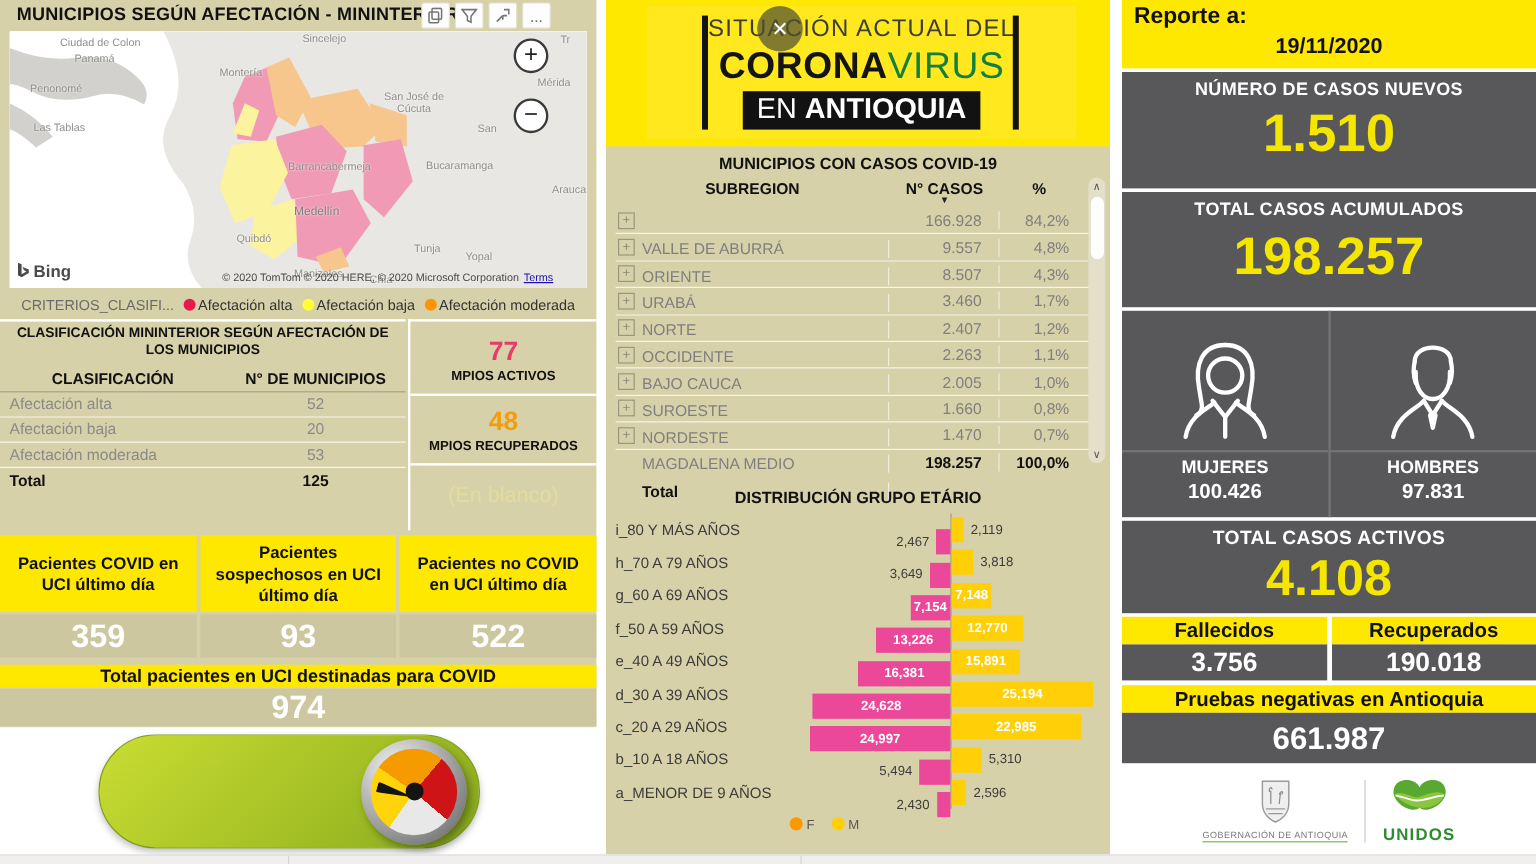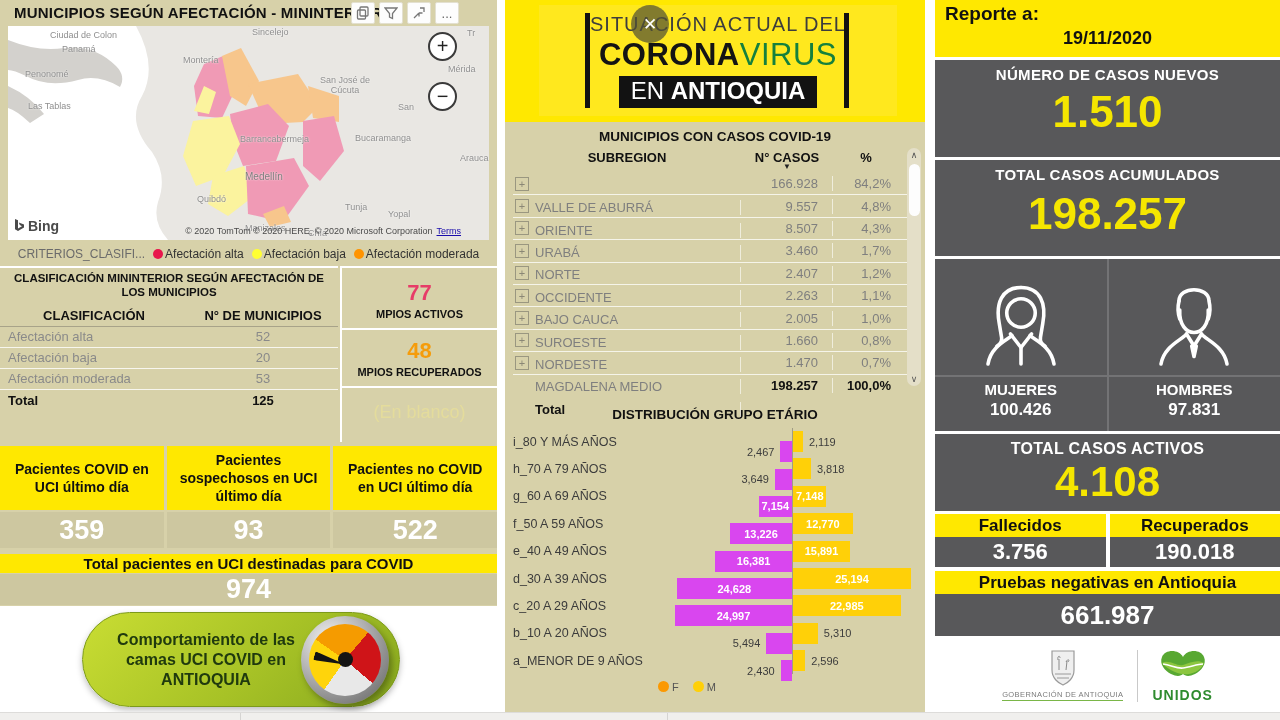--- a/index.html
+++ b/index.html
@@ -128,21 +128,21 @@
                       border-radius:6px; cursor:grab; }
 
   .pyr-title { text-align:center; font-size:13.5px; font-weight:bold; color:#111; margin-top:10px; }
   .pyramid { margin:6px 8px 0 8px; }
   .pyr-row { display:flex; align-items:center; height:27.4px; }
   .pyr-cat { width:162px; font-size:12.5px; color:#3c3c3c; }
   .pyr-left { width:117px; display:flex; justify-content:flex-end; align-items:center; }
   .pyr-right { flex:1; display:flex; justify-content:flex-start; align-items:center; }
   .pyr-axis { width:1px; align-self:stretch; background:#a09c85; }
   .bar { height:21px; position:relative; display:flex; align-items:center; justify-content:center; cursor:pointer; }
-  .bar.f { background:#d946ef;margin-top:20px; }
+  .bar.f { background:#ec4899;margin-top:20px; }
   .bar.m { background:#ffd008; }
   .bar .bval { font-size:11px; font-weight:bold; color:#fff; white-space:nowrap; }
   .bar.out .bval { position:absolute; color:#3c3c3c; font-weight:normal; }
   .pyr-left .bar.out .bval { right:100%; padding-right:6px; }
   .pyr-right .bar.out .bval { left:100%; padding-left:6px; }
   .pyr-legend { display:flex; justify-content:center; gap:14px; margin-top:7px; padding-right:56px;
                 font-size:11px; color:#555; align-items:center; }
   .pyr-legend .dot { width:11px; height:11px; margin-right:3px; }
 
   
@@ -321,21 +321,20 @@
         <div class="uci-val">359</div>
         <div class="uci-val">93</div>
         <div class="uci-val">522</div>
       </div>
     </div>
     <div class="uci-total-bar">Total pacientes en UCI destinadas para COVID</div>
     <div class="uci-total-val">974</div>
   </div>
 
   <div class="green-btn">
-    <div class="txt">Comportamiento de las camas UCI COVID en ANTIOQUIA</div>
     <div class="gauge">
       <div class="gauge-face"></div>
       <div class="gauge-needle"></div>
       <div class="gauge-hub"></div>
     </div>
   </div>
 
   <div class="center-panel">
     <div class="banner">
       <div class="banner-inner">
@@ -533,21 +532,21 @@
             </div>
           </div>
         <div class="pyr-axis"></div>
         <div class="pyr-right">
             <div class="bar m" style="width: 107.654px;">
               <span class="bval">22,985</span>
             </div>
           </div>
       </div>
       <div class="pyr-row">
-        <div class="pyr-cat">b_10 A 20 AÑOS</div>
+        <div class="pyr-cat">b_10 A 18 AÑOS</div>
         <div class="pyr-left">
             <div class="bar f out" style="width: 25.732px;">
               <span class="bval">5,494</span>
             </div>
           </div>
         <div class="pyr-axis"></div>
         <div class="pyr-right">
             <div class="bar m out" style="width: 24.8702px;">
               <span class="bval">5,310</span>
             </div>

